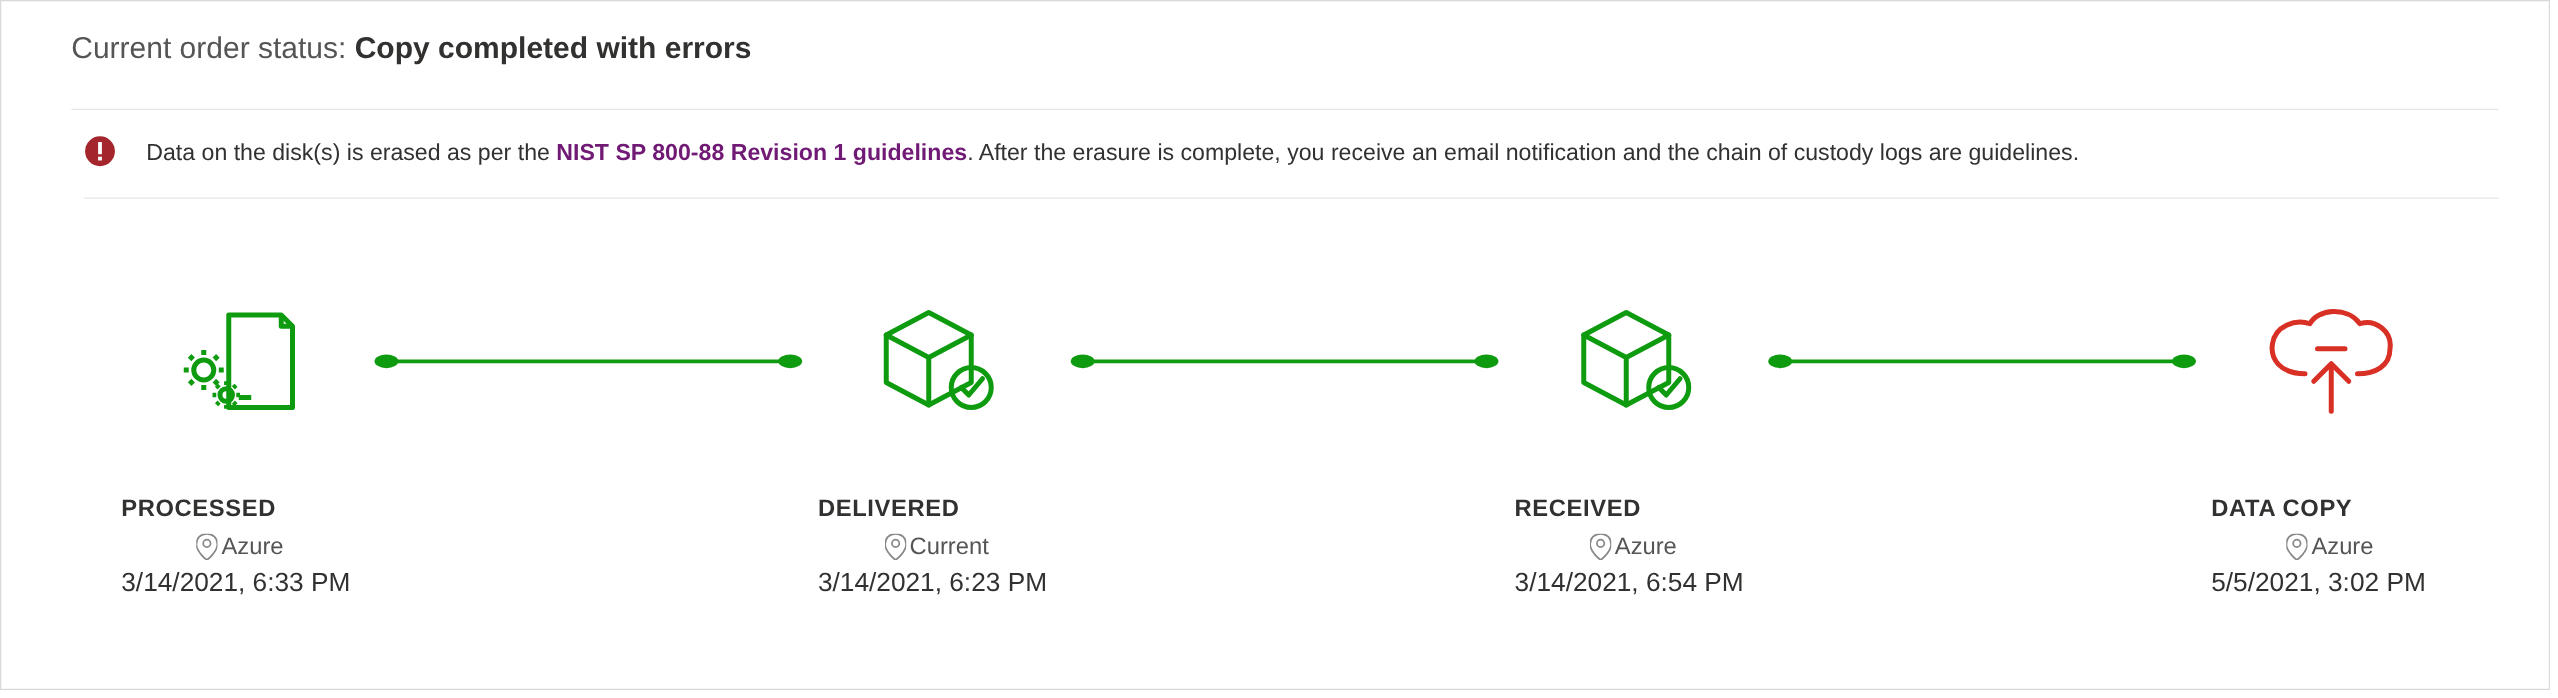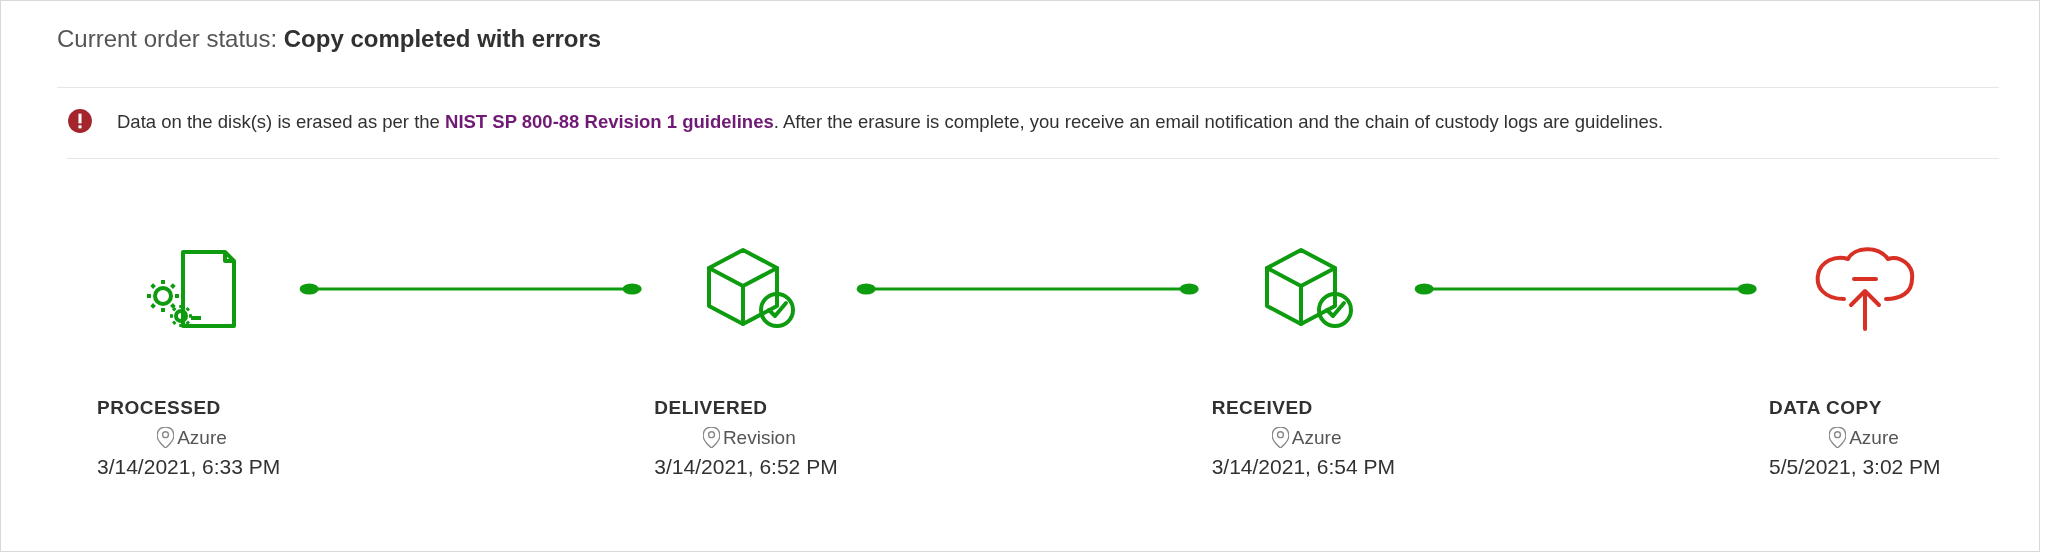--- a/index.html
+++ b/index.html
@@ -192,23 +192,23 @@
             <path d="M70 66 L76 72 L87 59"></path>
           </g>
         </svg>
       </div>
       <div class="stage-label">DELIVERED</div>
       <div class="stage-loc-row">
         <svg class="pin-icon" viewBox="0 0 24 30">
           <path d="M12 0 C5 0 0 5 0 12 C0 21 12 30 12 30 C12 30 24 21 24 12 C24 5 19 0 12 0 Z" fill="none" stroke="#888" stroke-width="2"></path>
           <circle cx="12" cy="11" r="4.2" fill="none" stroke="#888" stroke-width="2"></circle>
         </svg>
-        <span>Revision</span>
-      </div>
-      <div class="stage-time">3/14/2021, 6:52 PM</div>
+        <span>Current</span>
+      </div>
+      <div class="stage-time">3/14/2021, 6:23 PM</div>
     </div>
 
     <div class="connector">
       <svg viewBox="0 0 200 14" preserveAspectRatio="none">
         <line x1="7" y1="7" x2="193" y2="7" stroke="#0f9b0f" stroke-width="3"></line>
         <circle cx="7" cy="7" r="5.5" fill="#0f9b0f"></circle>
         <circle cx="193" cy="7" r="5.5" fill="#0f9b0f"></circle>
       </svg>
     </div>
 

